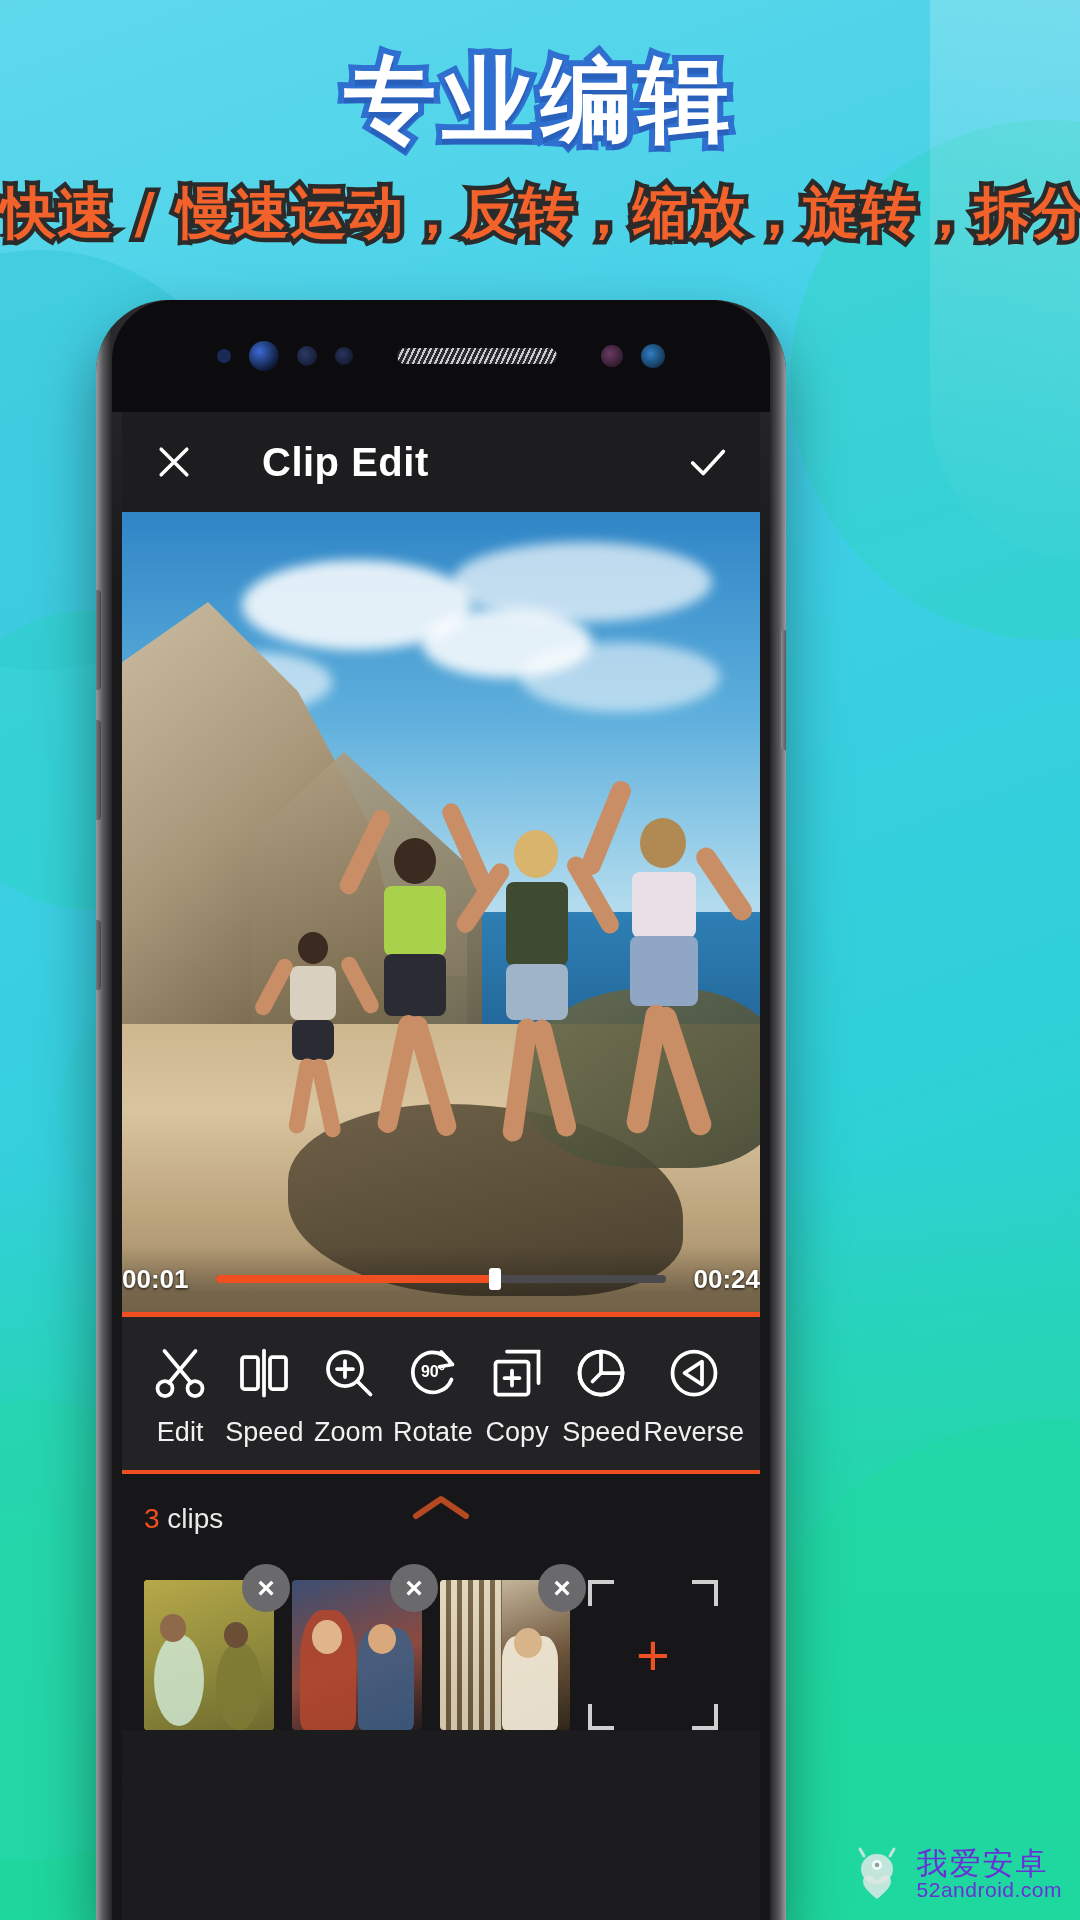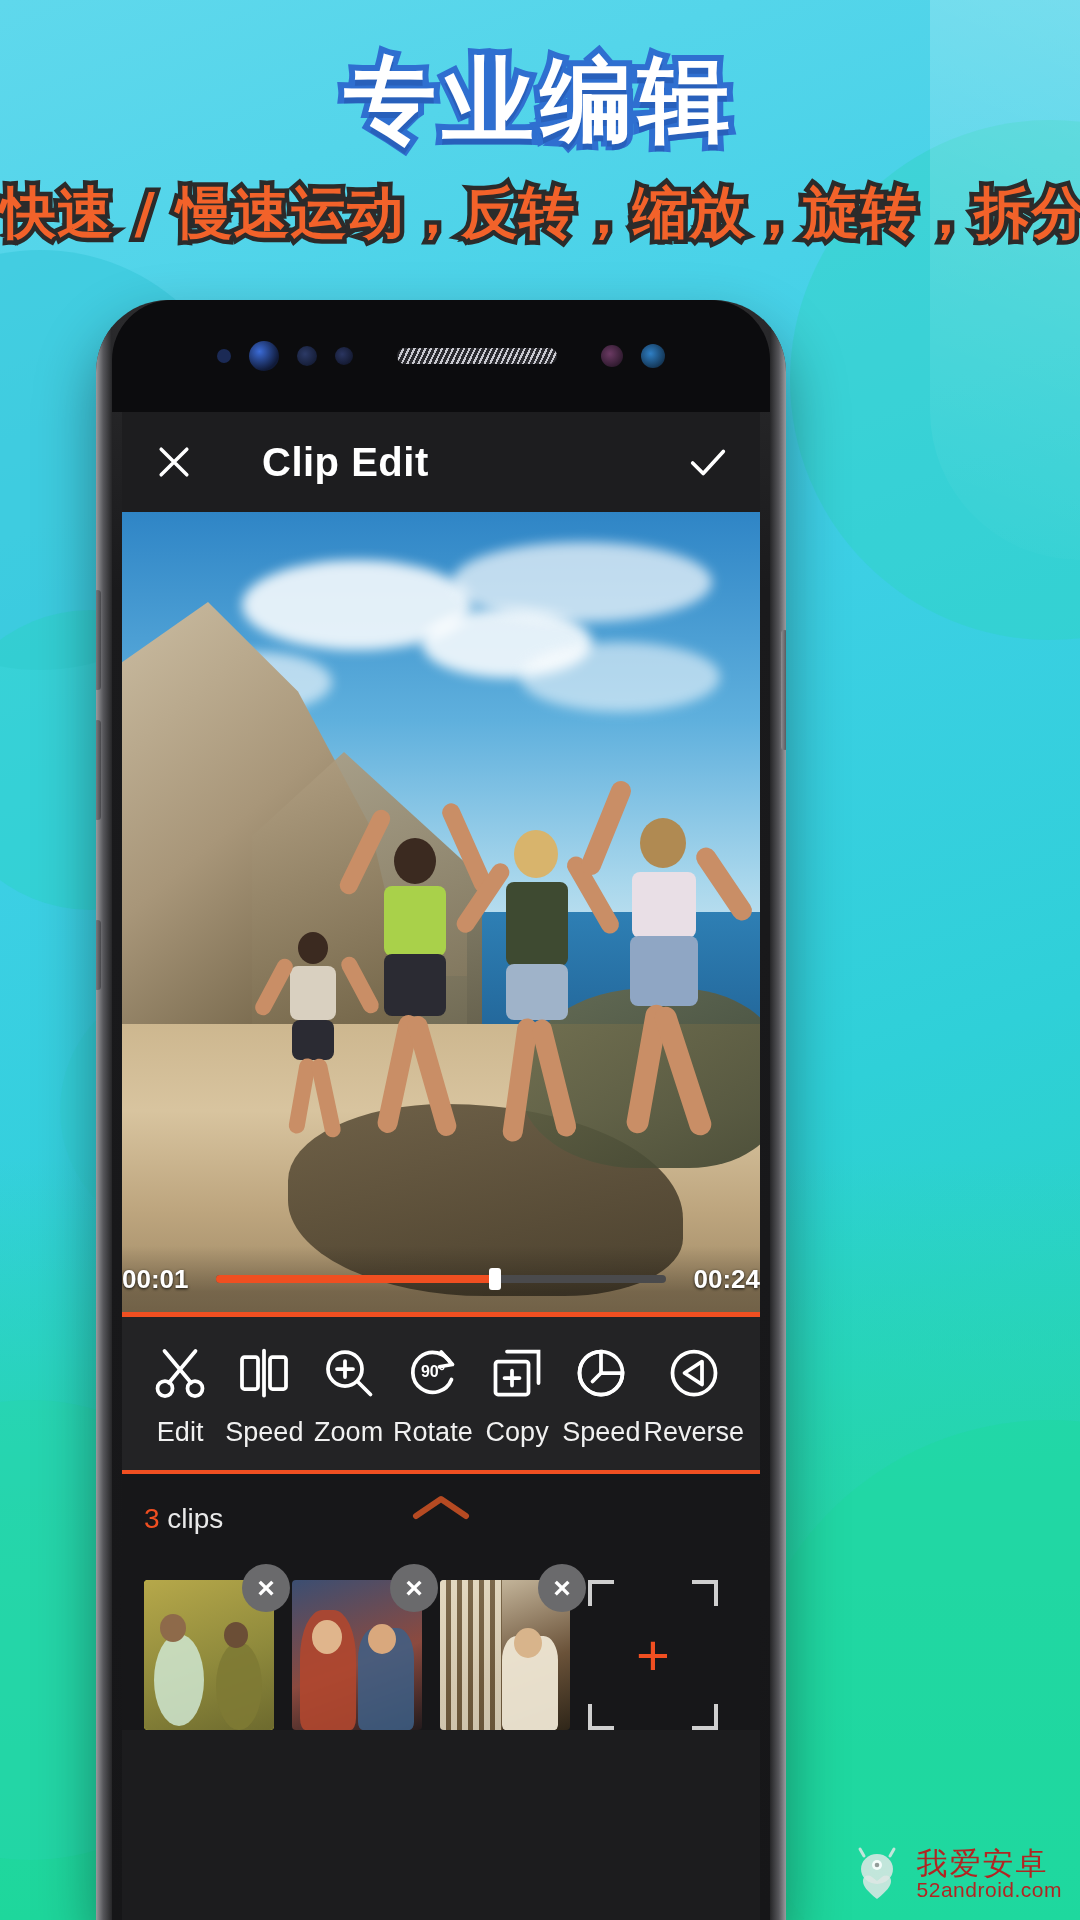--- a/index.html
+++ b/index.html
@@ -309,21 +309,21 @@
   .th3 { background: linear-gradient(160deg,#d8cbb0,#6a5239 60%,#2f2619); }
   .th-blob { position: absolute; border-radius: 50%; }
 
   
   .watermark {
     position: absolute; right: 18px; bottom: 18px;
     display: flex; align-items: center; gap: 14px;
     z-index: 60;
     opacity: .95;
   }
-  .wm-text { color: #b91c1c; line-height: 1.05; }
+  .wm-text { color: #6d28d9; line-height: 1.05; }
   .wm-cn { font-size: 31px; letter-spacing: 2px; font-family: "DejaVu Sans", sans-serif; }
   .wm-en { font-size: 21px; letter-spacing: .5px; }
 </style>
 </head>
 <body>
 
 <div id="stage">
 
   <div class="bg-base"></div>
   <div class="blob blob-a"></div>

